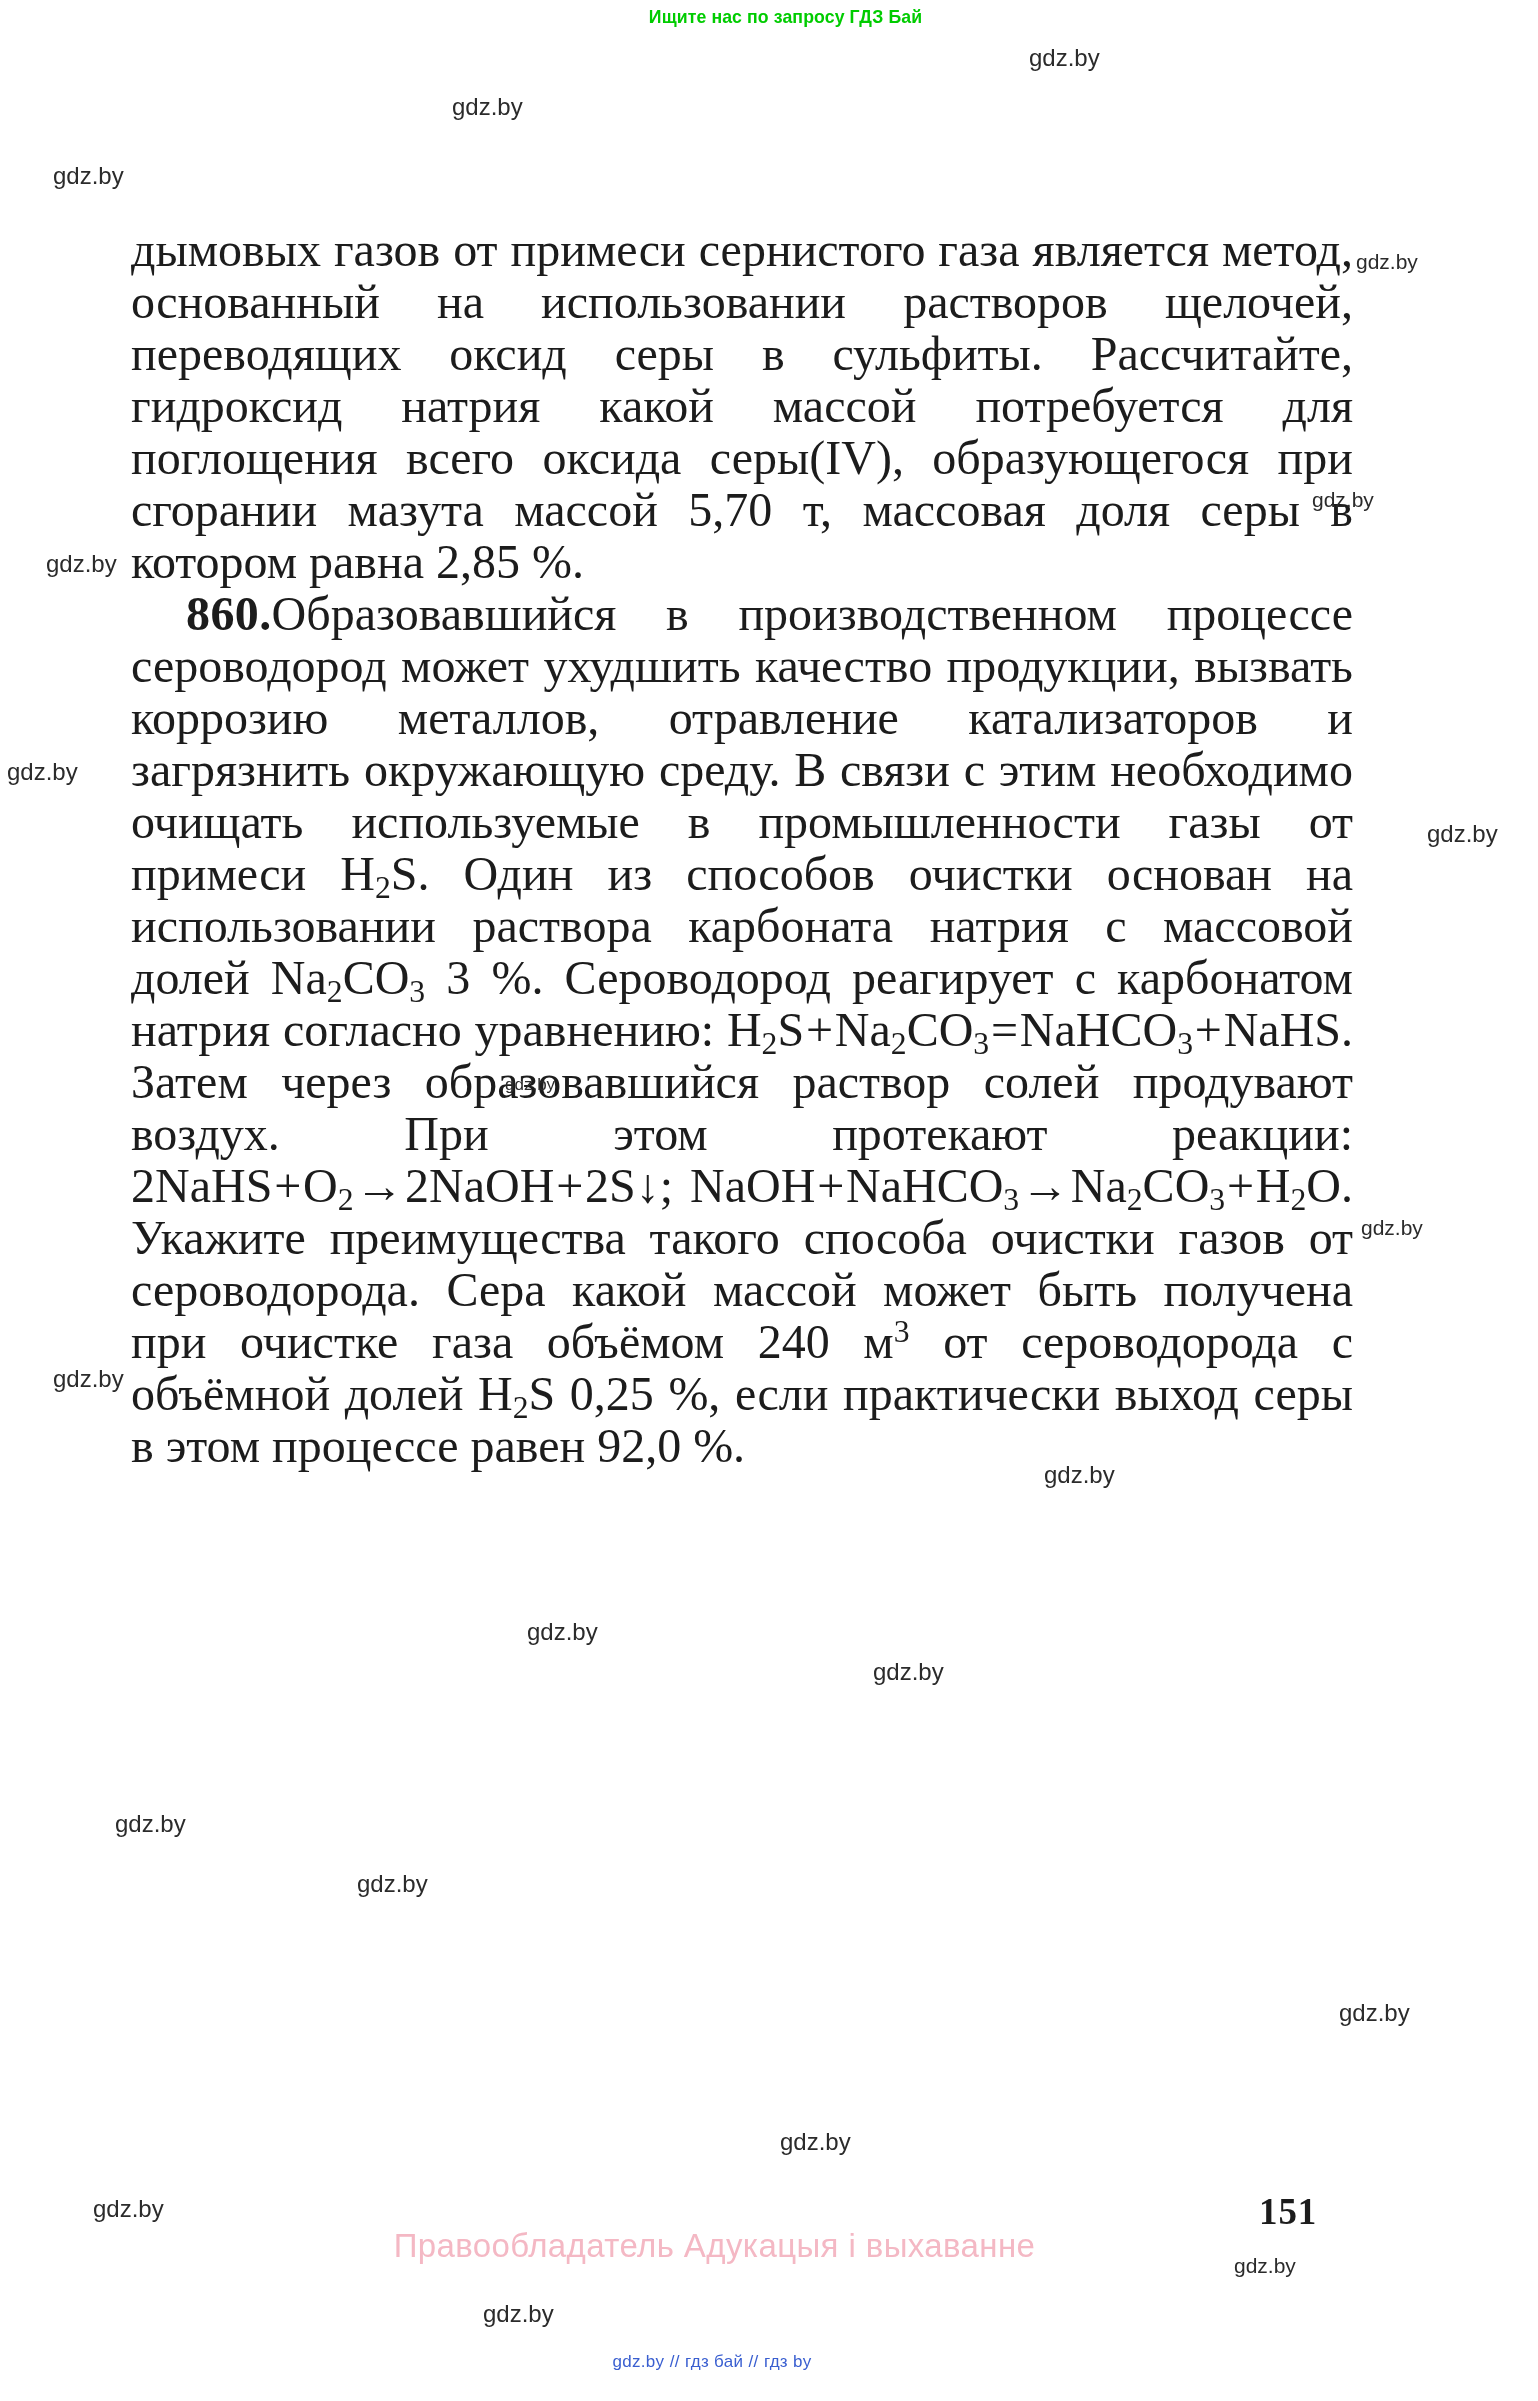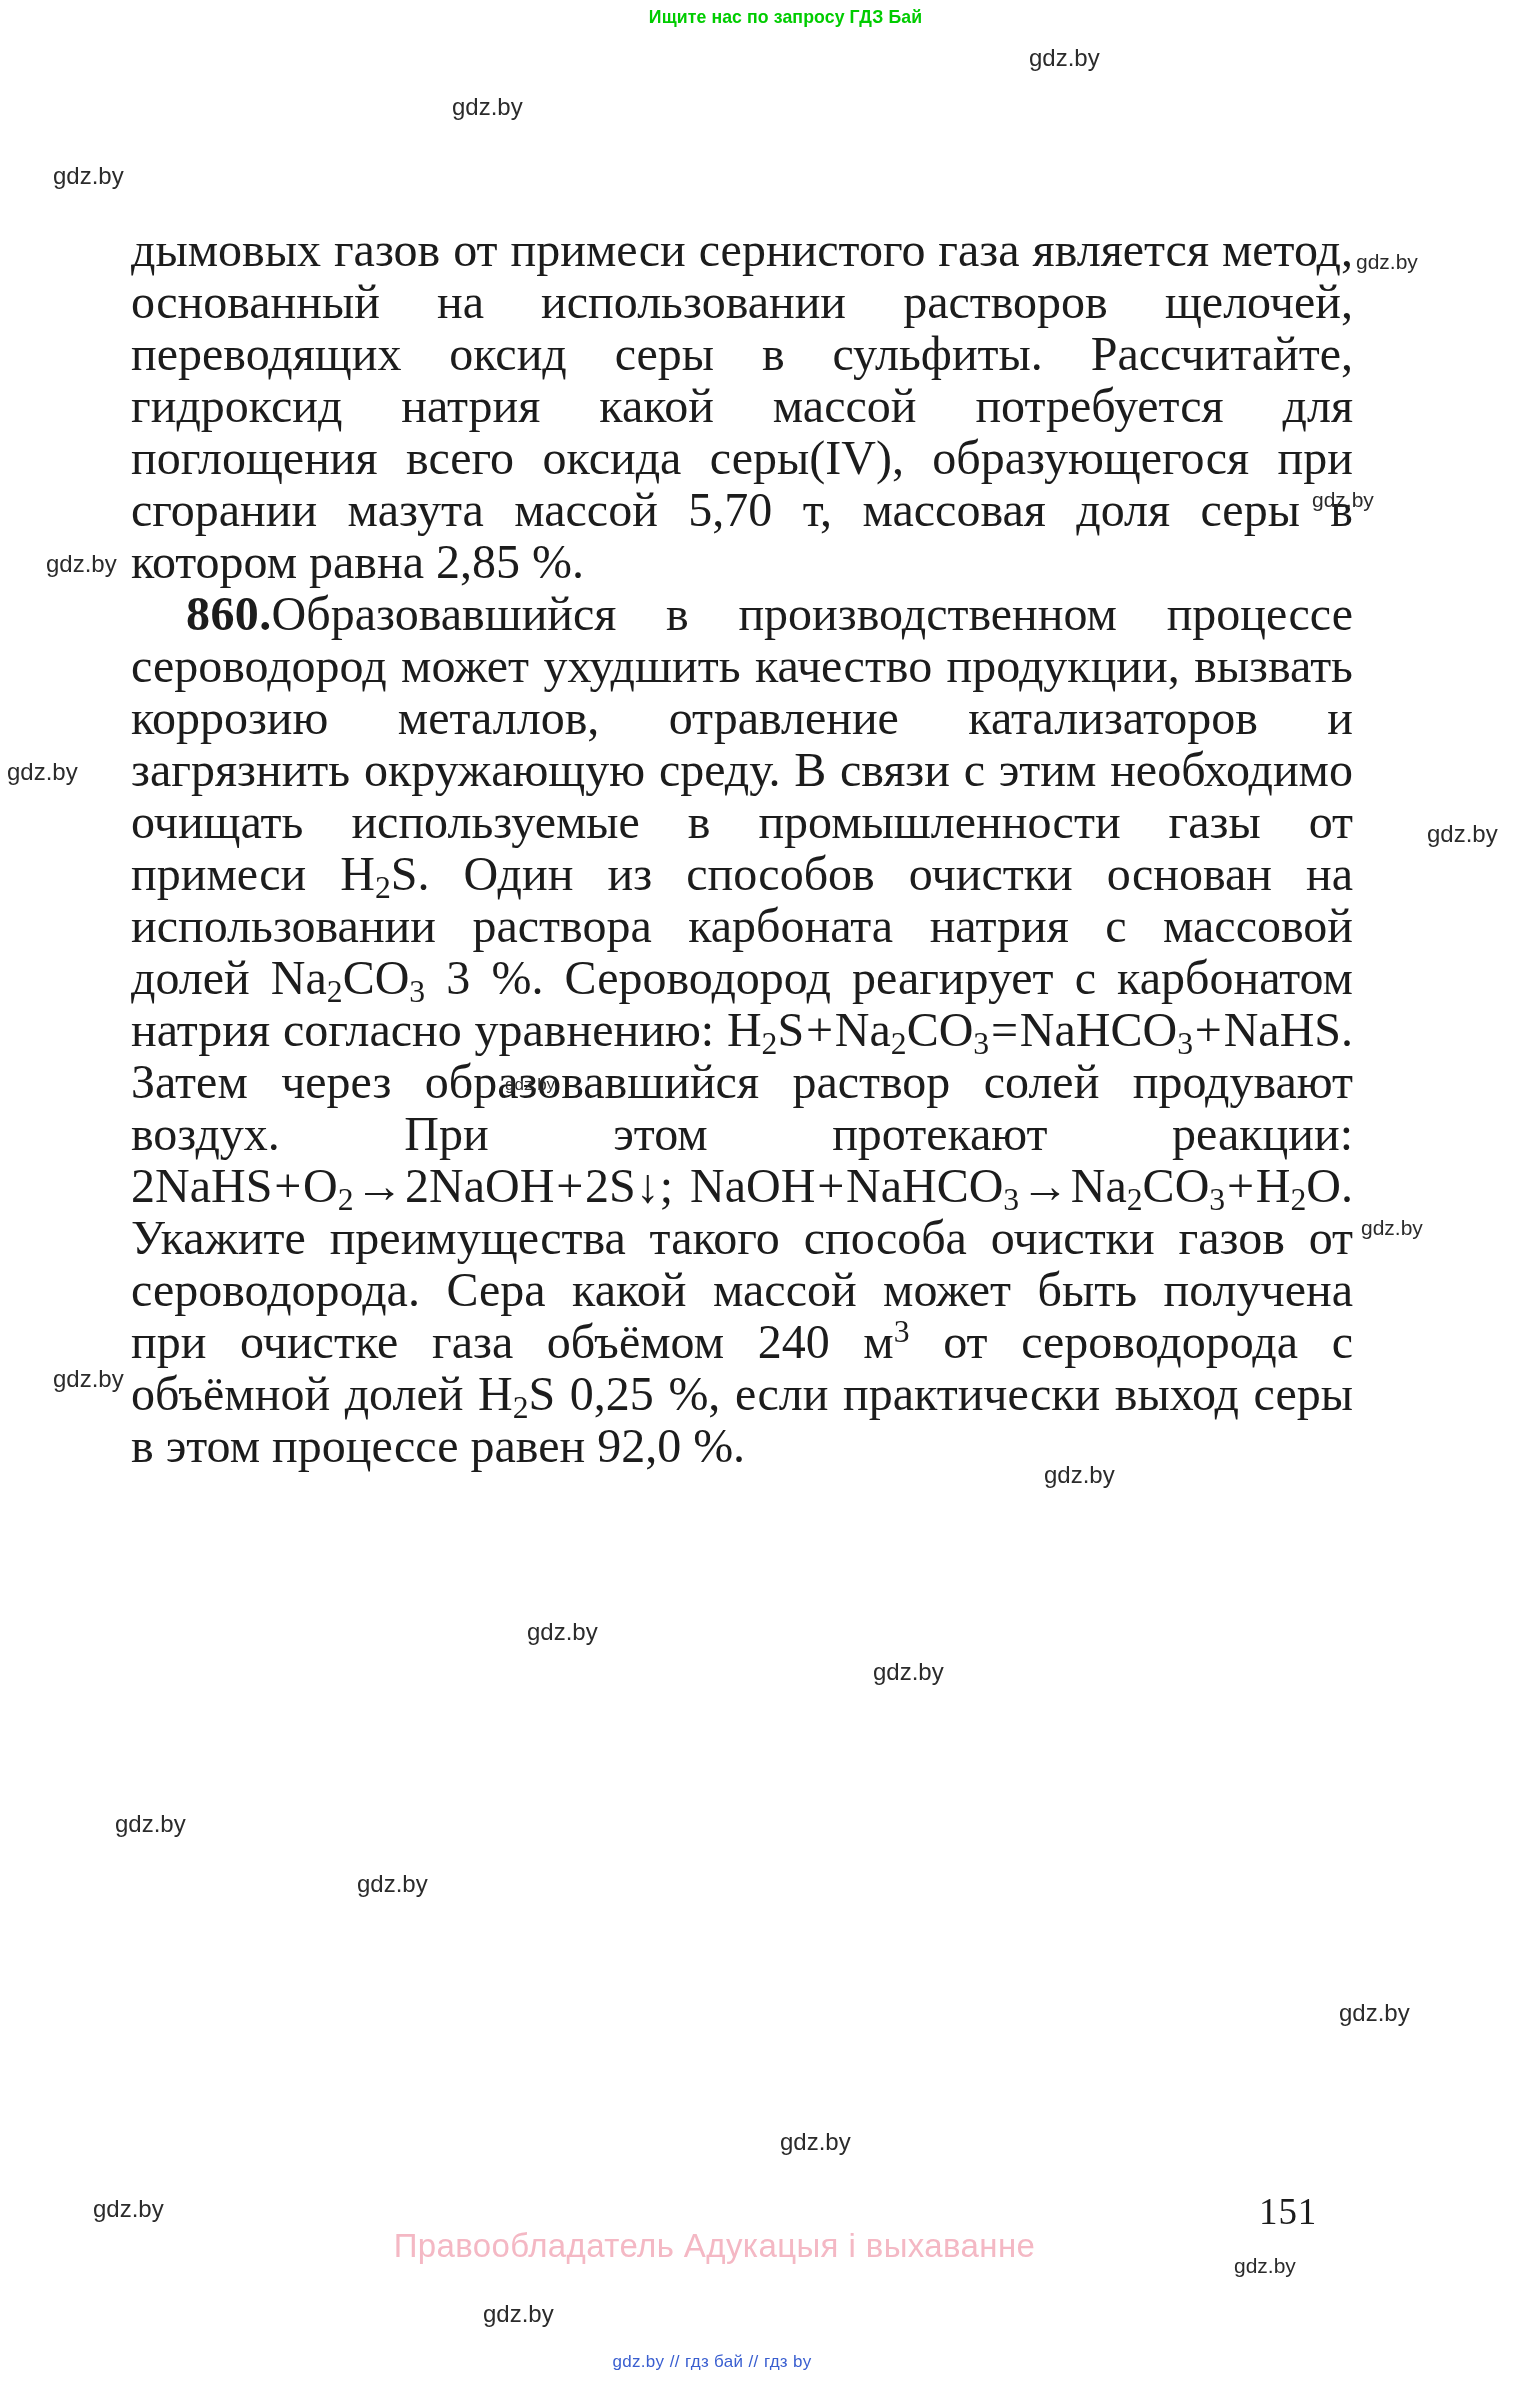--- a/index.html
+++ b/index.html
@@ -73,20 +73,21 @@
   .op { padding: 0 1.8px; }
 
   
   #page-number {
     position: absolute;
     left: 1259px;
     top: 2190px;
     font-size: 37px;
     letter-spacing: 0.9px;
     color: #1c1c1c;
+    font-weight: bold;
   }
 
   
   #copyright-line {
     position: absolute;
     left: 0;
     top: 2227px;
     width: 1539px;
     text-align: center;
     font-family: "Liberation Sans", "DejaVu Sans", sans-serif;

